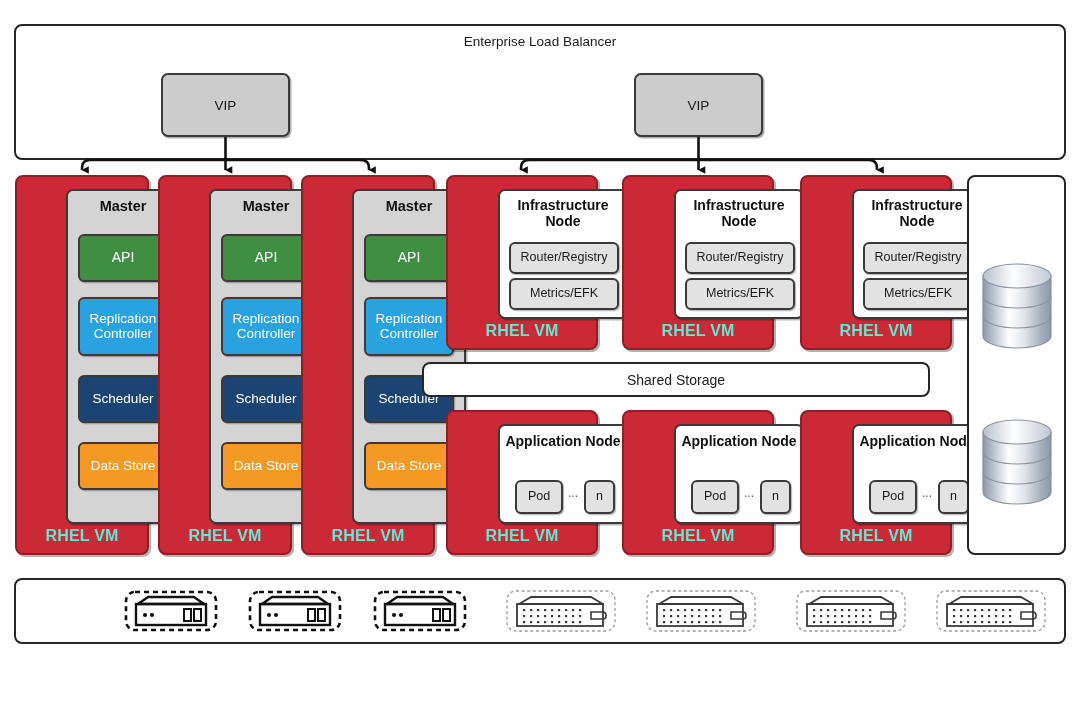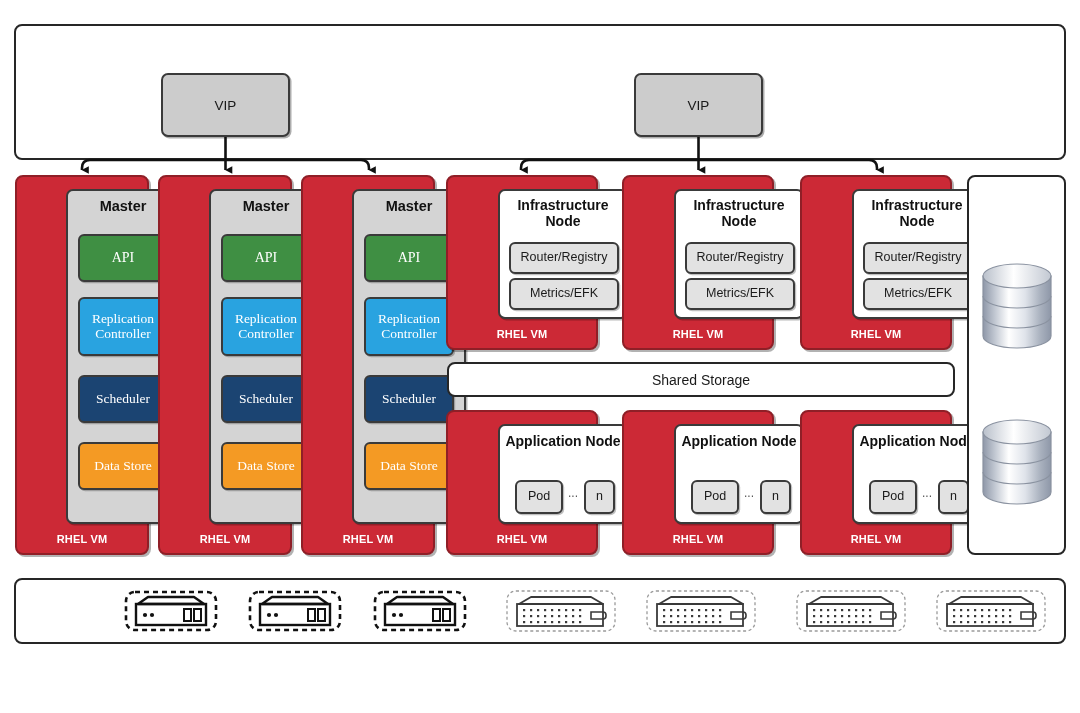--- a/index.html
+++ b/index.html
@@ -13,53 +13,54 @@
   #lb-title{left:14px;top:34px;width:1052px;height:20px;font-size:13.5px;text-align:center;color:#1a1a1a;}
 
   .vip{height:64px;background:#cccccc;border:2px solid #3a3a3a;border-radius:7px;
        display:flex;align-items:center;justify-content:center;font-size:13.5px;color:#1a1a1a;
        box-shadow:1.5px 1.5px 0 rgba(0,0,0,.32);}
 
   
   .vm{background:#cc2936;border:2px solid #8f1f27;border-radius:8px;
       box-shadow:2px 2px 0 rgba(0,0,0,.30);}
   .vm-label{position:absolute;left:0;right:0;bottom:8px;text-align:center;
-            font-size:11px;font-weight:bold;color:#ffffff;letter-spacing:.2px;}
+            font-size:16px;font-weight:bold;color:#5eead4;letter-spacing:.2px;}
 
   .panel{position:absolute;border:2px solid #3a3a3a;border-radius:7px;
          box-shadow:1.5px 1.5px 0 rgba(0,0,0,.28);margin-left:37px;}
   .panel-gray{background:#d4d4d4;}
   .panel-white{background:#ffffff;}
 
   .panel-title{text-align:center;font-weight:bold;color:#111;line-height:1.16;}
 
   .chip{position:absolute;border:2px solid #3a3a3a;border-radius:6px;
         display:flex;align-items:center;justify-content:center;text-align:center;
         line-height:1.1;box-shadow:1.2px 1.2px 0 rgba(0,0,0,.25);}
-  .chip-text-light{color:#ffffff;font-family:Liberation Serif, serif;}
+  .chip-text-light{color:#ffffff;}
   .chip-gray{background:#e2e2e2;color:#1a1a1a;}
 
   
   .wbox{background:#fff;border:2px solid #262626;border-radius:8px;}
 
   
   #hw-bar{left:14px;top:578px;width:1052px;height:66px;border:2px solid #262626;border-radius:8px;background:#fff;}
 
   .srv{position:absolute;}
   .srv svg{display:block;}
 
   
   .db svg{display:block;}
 </style>
 </head>
 <body>
 
 <div id="stage">
 
   <div id="lb-box" class="abs"></div>
+  <div id="lb-title" class="abs">Enterprise Load Balancer</div>
 
   <div class="abs vip" style="left:161px;top:73px;width:129px;">
     <span>VIP</span>
   </div>
   <div class="abs vip" style="left:634px;top:73px;width:129px;">
     <span>VIP</span>
   </div>
 
   <svg class="abs" style="left:0;top:130px;width:1080px;height:48px;">
     <defs>
@@ -170,21 +171,21 @@
       <div class="panel-title" style="margin-top:6px;font-size:14px;">Infrastructure Node</div>
       <div class="chip chip-gray" style="left:9px;top:51px;width:106px;height:28px;font-size:12.5px;">
           <span>Router/Registry</span>
         </div>
       <div class="chip chip-gray" style="left:9px;top:87px;width:106px;height:28px;font-size:12.5px;">
           <span>Metrics/EFK</span>
         </div>
     </div>
   </div>
 
-  <div class="abs wbox" style="left:447px;top:362px;width:508px;height:35px;display:flex;align-items:center;justify-content:center;">
+  <div class="abs wbox" style="left:422px;top:362px;width:508px;height:35px;display:flex;align-items:center;justify-content:center;">
     <span style="font-size:14px;">Shared Storage</span>
   </div>
 
   <div class="abs vm" style="left:446px;top:410px;width:152px;height:145px;">
     <div class="vm-label">RHEL VM</div>
     <div class="panel panel-white" style="left:13px;top:12px;width:126px;height:96px;">
       <div class="panel-title" style="margin-top:7px;font-size:14px;">Application Node</div>
       <div class="chip chip-gray" style="left:15px;top:54px;width:44px;height:30px;font-size:12.5px;">
           <span>Pod</span>
         </div>

